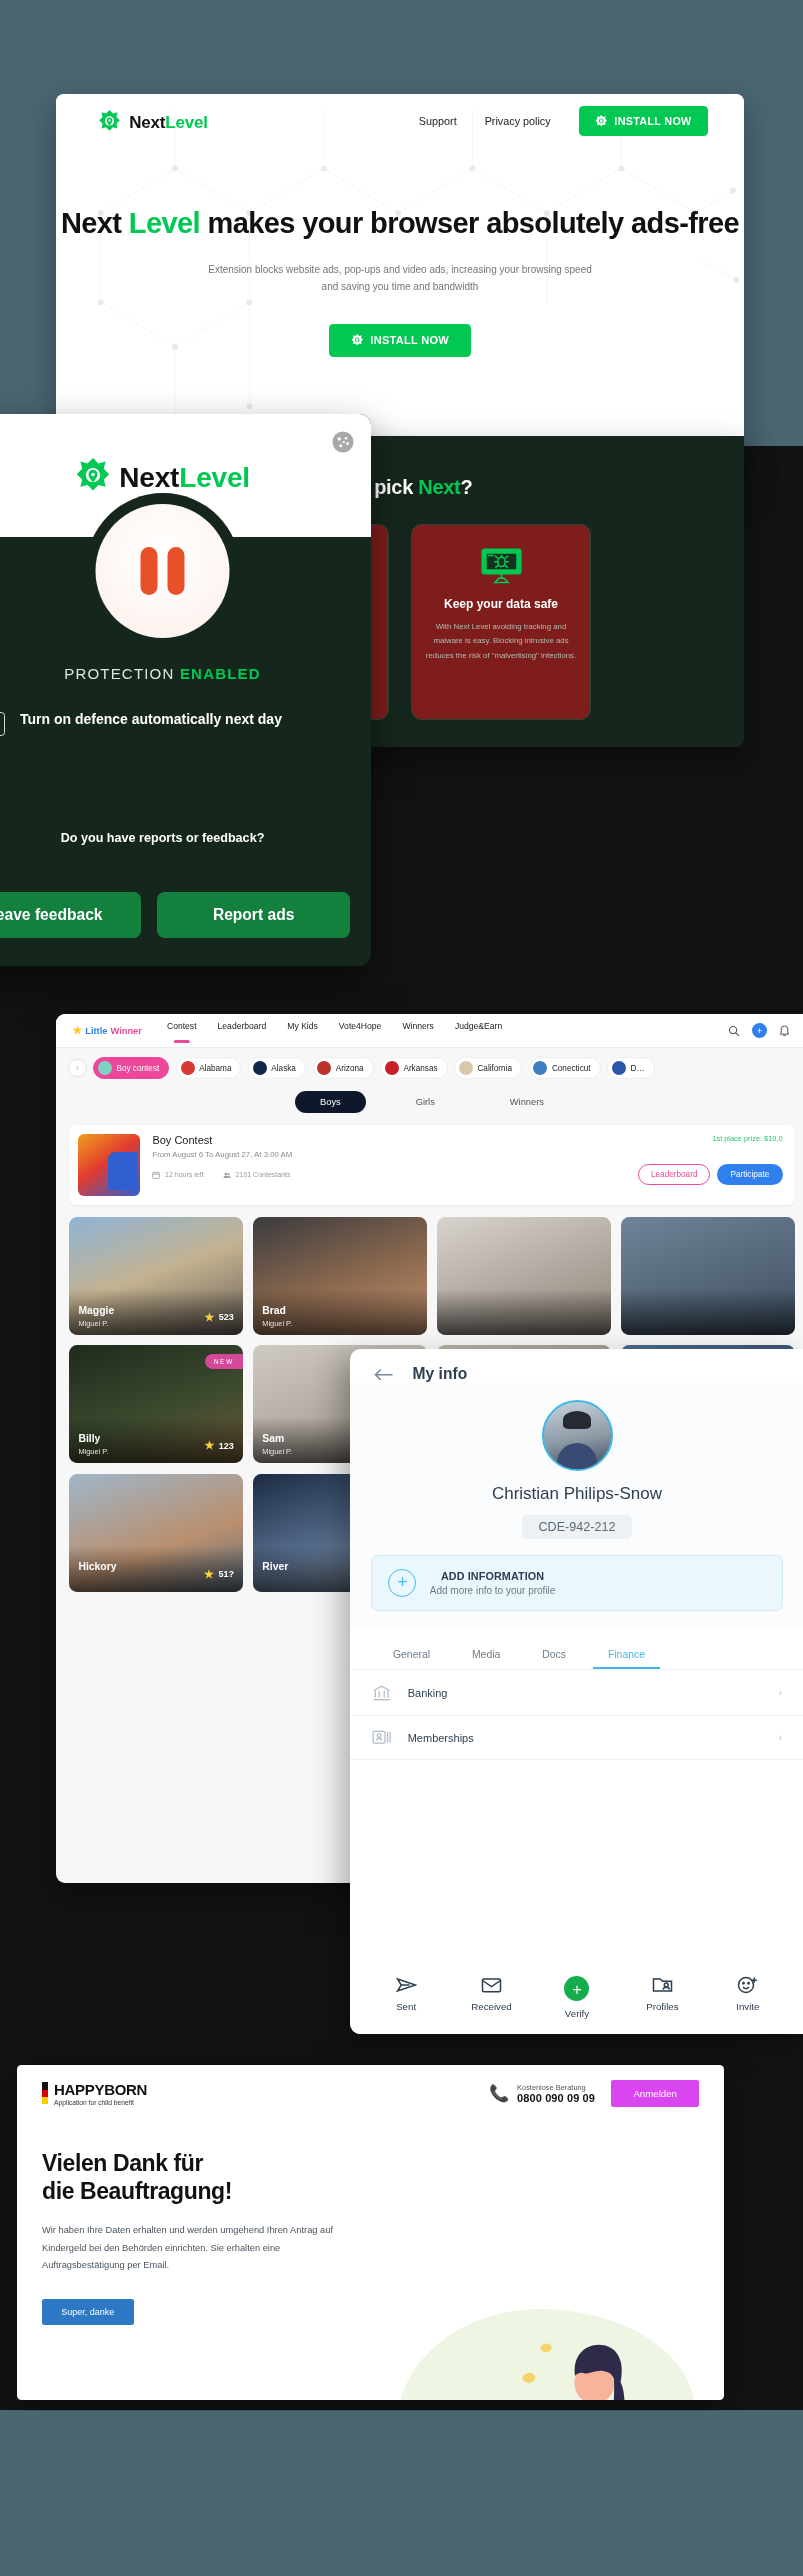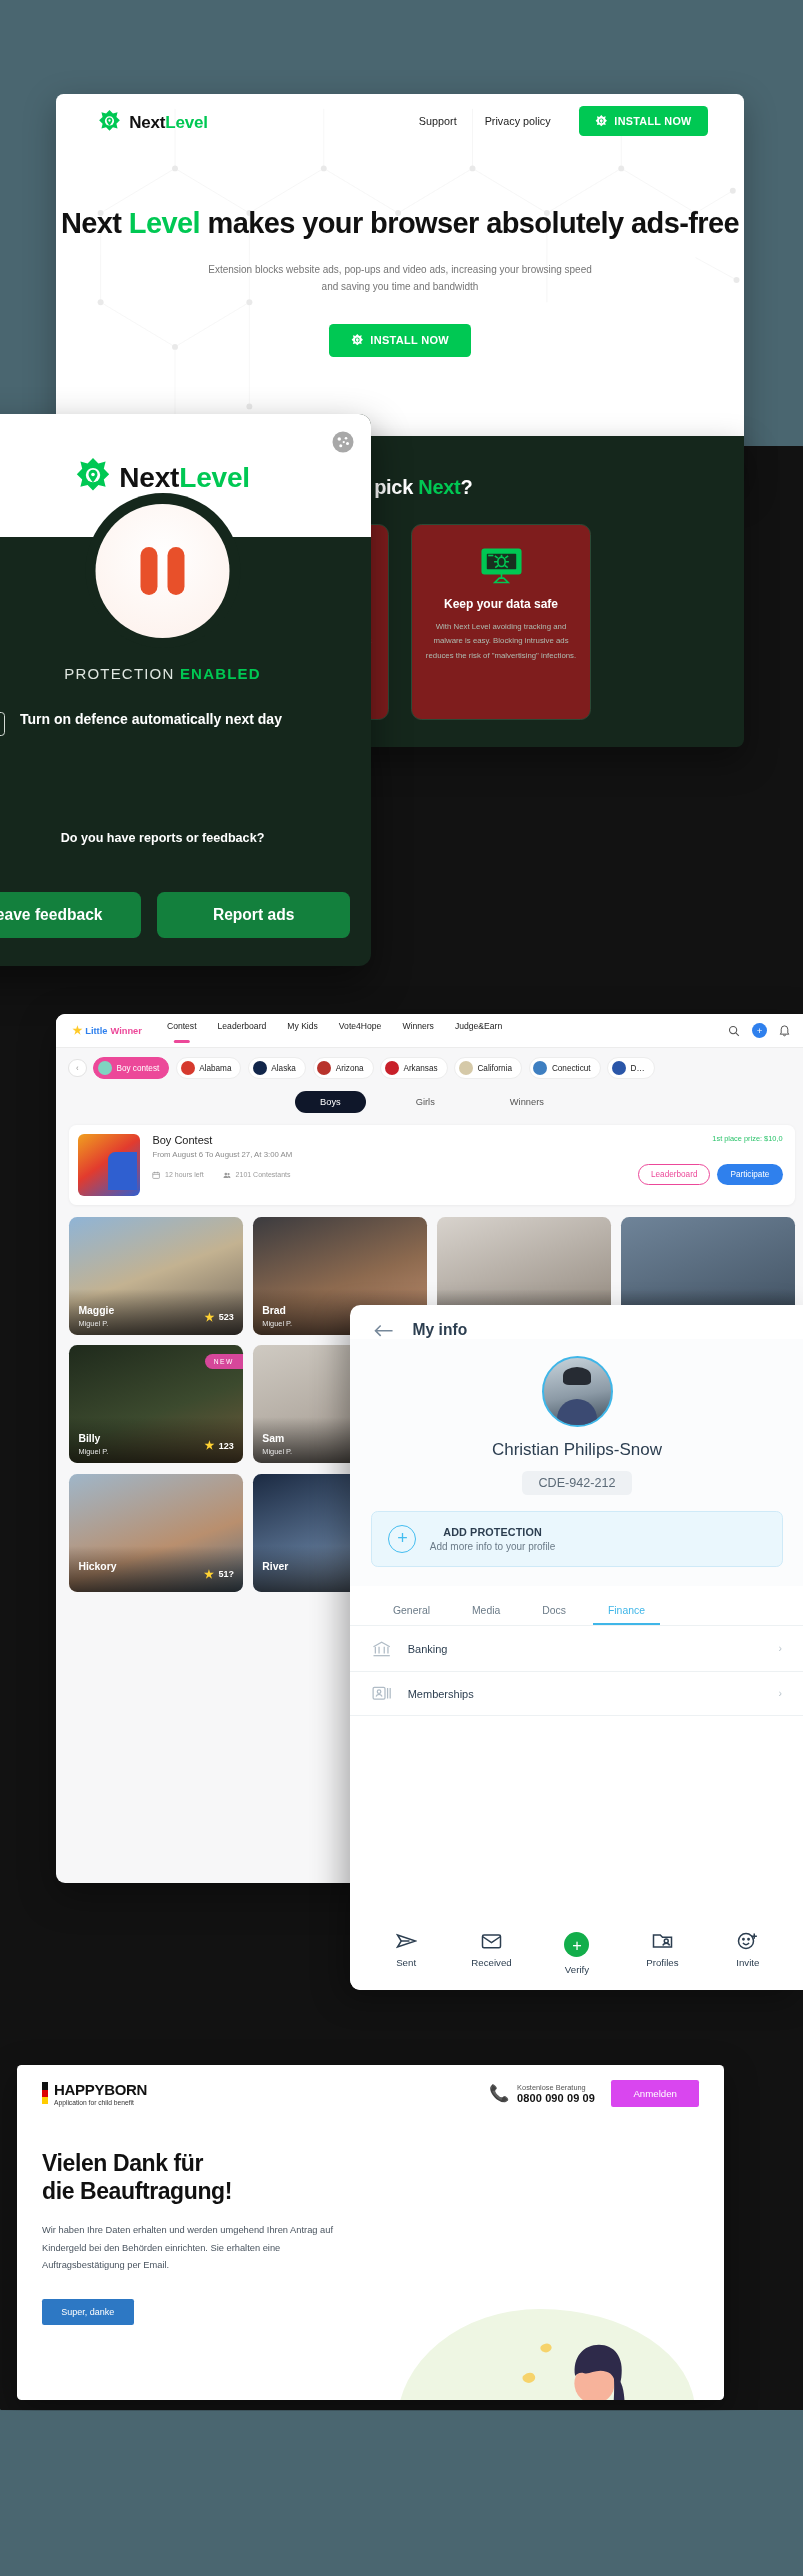--- a/index.html
+++ b/index.html
@@ -261,21 +261,21 @@
   .ph .sc { position:absolute; right:9px; bottom:11px; color:#fff; font-size:9px; font-weight:600;
             display:flex; align-items:center; gap:4.5px; }
   .ph .sc .st { color:#ffd233; font-size:11px; }
   .ph .new {
     position:absolute; right:0; top:9px; background:#d6479a; color:#fff;
     font-size:6.7px; letter-spacing:1.5px; padding:3.7px 9px; border-radius:9px 0 0 9px;
   }
 
   
   .myinfo {
-    position:absolute; left:350px; top:1305px;
+    position:absolute; left:350px; top:1349px;
     width:454px; height:685px;
     background:#fff;
     border-radius:10.4px 0 0 10.4px;
     box-shadow:-9px 9px 31px rgba(0,0,0,.3);
     overflow:hidden;
     display:flex; flex-direction:column;
   }
   .mi-head { display:flex; align-items:center; gap:19.3px; padding:16.4px 0 0 24px; }
   .mi-back { width:19.3px; height:13.4px; cursor:pointer; }
   .mi-head h2 { font-size:15.6px; color:#2c3e50; font-weight:700; }
@@ -708,21 +708,21 @@
         </svg>
       <h2>My info</h2>
     </div>
     <div class="mi-top">
       <div class="mi-avatar"></div>
       <div class="mi-name">Christian Philips-Snow</div>
       <div class="mi-id">CDE-942-212</div>
       <div class="mi-add">
         <span class="plus">+</span>
         <span>
-          <span class="t1" style="display:block">ADD PROTECTION</span>
+          <span class="t1" style="display:block">ADD INFORMATION</span>
           <span class="t2" style="display:block">Add more info to your profile</span>
         </span>
       </div>
     </div>
     <div class="mi-tabs">
       <button>General</button>
       <button>Media</button>
       <button>Docs</button>
       <button class="on">Finance</button>
     </div>

